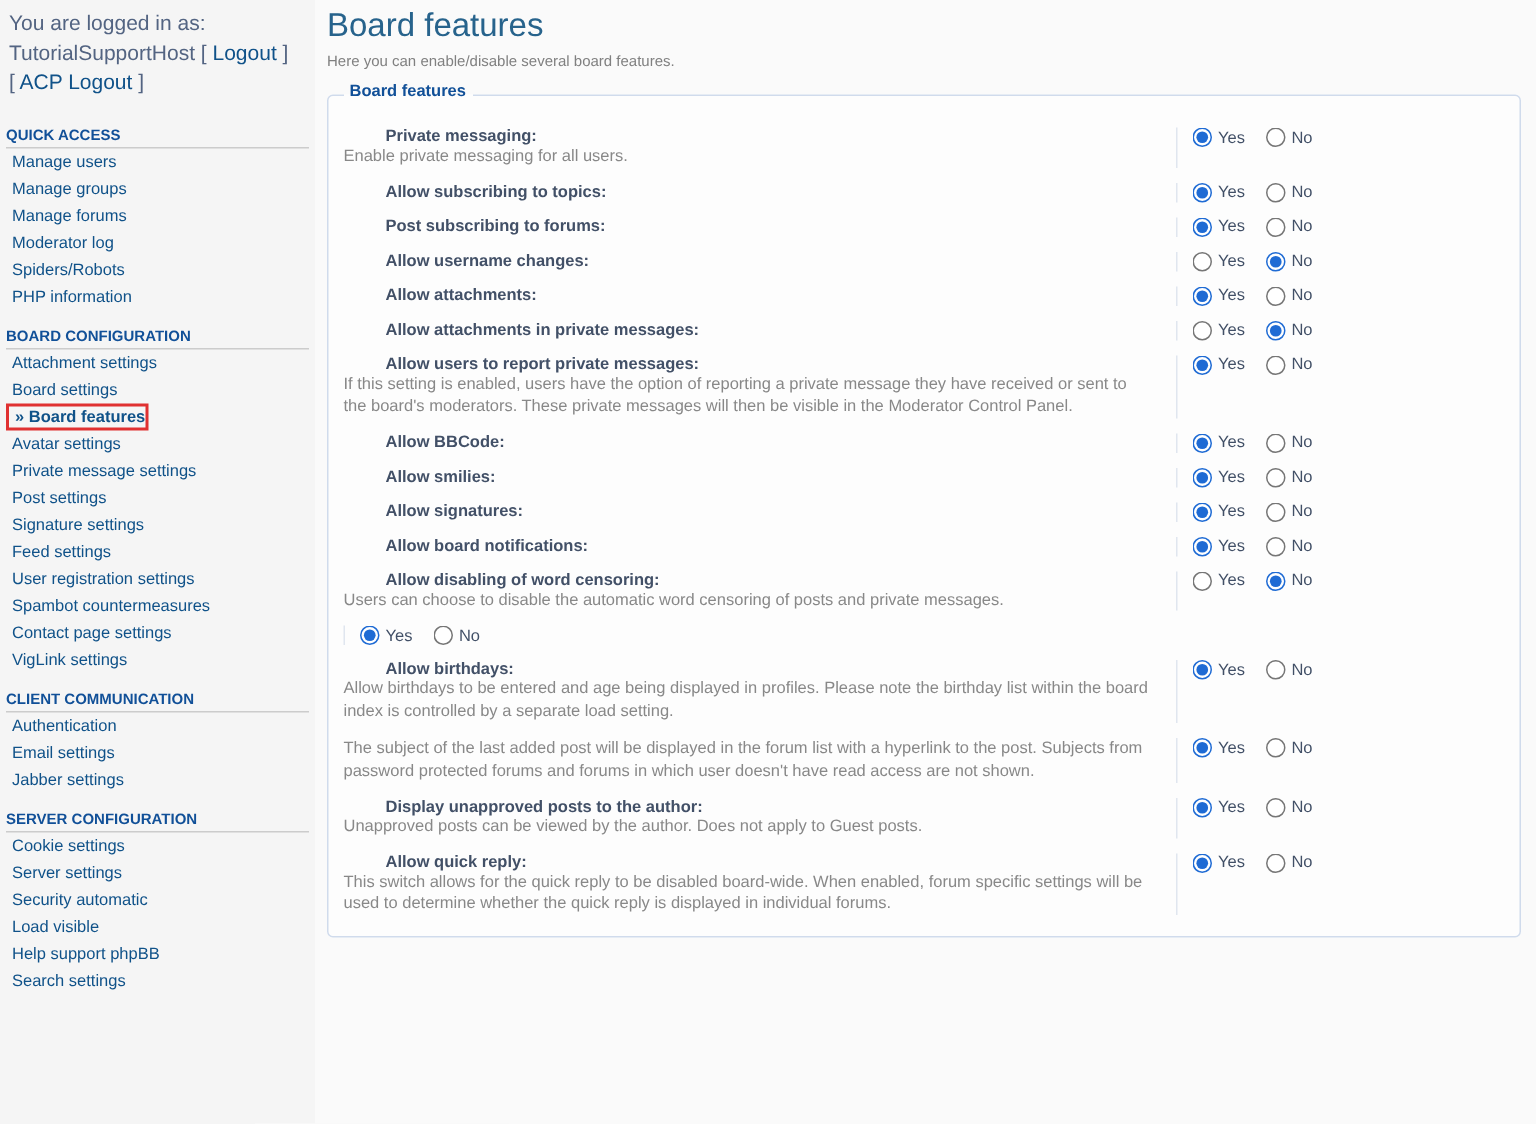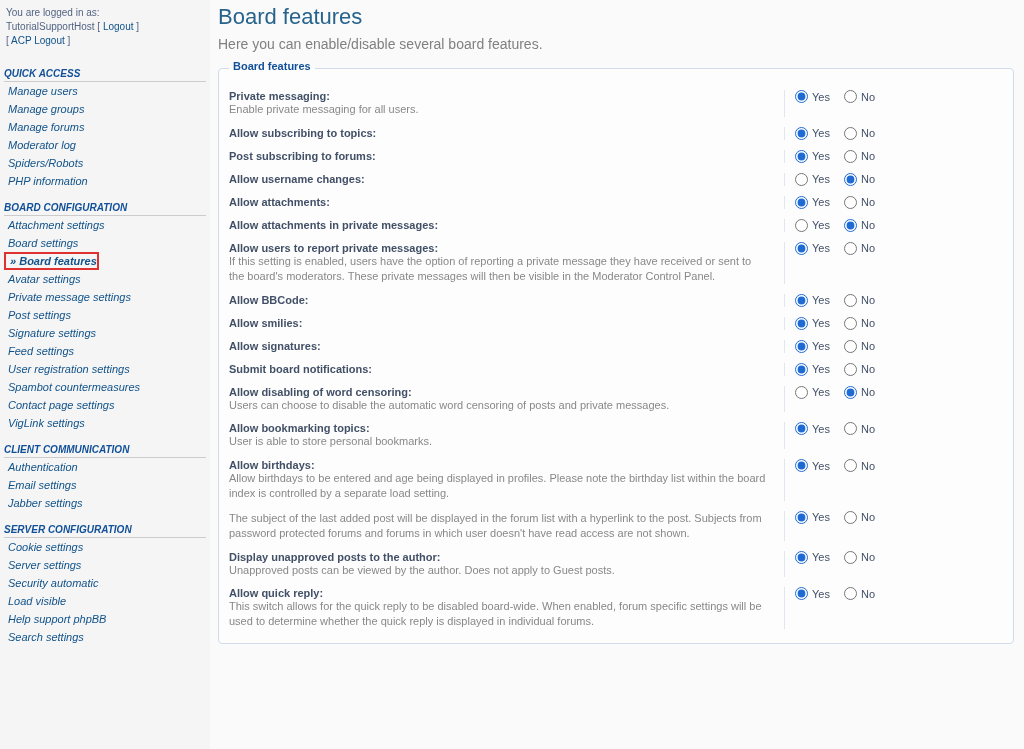--- a/index.html
+++ b/index.html
@@ -15,26 +15,25 @@
   }
   a { color: #105289; text-decoration: none; cursor: pointer; }
 
   
   .sidebar {
     width: 210px;
     padding: 6px 4px 10px 4px;
     background: #f5f5f5;
     flex: 0 0 210px;
   }
-  .login-block { font-size: 10px; color: #536482; padding: 0 2px 8px 2px; line-height: 1.4; }
+  .login-block { font-size: 14px; color: #536482; padding: 0 2px 8px 2px; line-height: 1.4; }
   .login-block .brk { color: #536482; }
 
   .side-section {
     margin-top: 6px;
-    font-style: italic;
   }
   .side-heading {
     font-size: 10px;
     font-weight: bold;
     color: #115098;
     padding: 6px 0 2px 0;
     border-bottom: 1px solid #ccc;
     text-transform: uppercase;
   }
   .side-list { list-style: none; }
@@ -49,42 +48,42 @@
   .side-list li.active .arrow { color: #105289; font-weight: bold; }
 
   
   .main {
     flex: 1;
     padding: 4px 10px 10px 8px;
     background: #fafafa;
     overflow: hidden;
   }
   h1.title { font-family: "Trebuchet MS", Arial; color: #27638C; font-size: 22px; font-weight: normal; }
-  .subtitle { color: #808080; font-size: 14px; margin: 6px 0 10px 0; }
+  .subtitle { color: #808080; font-size: 10px; margin: 6px 0 10px 0; }
 
   fieldset {
     border: 1px solid #d0dbec;
     background: #fdfdfd;
     border-radius: 4px;
     padding: 12px 10px 8px 10px;
     position: relative;
   }
   legend {
     color: #115098;
     font-weight: bold;
     font-size: 11px;
     padding: 0 4px;
     position: relative;
     top: -2px;
   }
 
   .row { display: flex; padding: 4px 0 6px 0; }
   .row + .row { }
   .lbl { flex: 0 0 555px; padding-right: 16px; }
-  .lbl .lbl-title { font-weight: bold; color: #425067; font-size: 11px; }
+  .lbl .lbl-title { font-weight: bold; color: #425067; font-size: 11px; margin-left: 28px; }
   .lbl .lbl-desc { color: #888; font-size: 11px; line-height: 1.35; }
 
   .ctl { flex: 1; display: flex; align-items: flex-start; gap: 14px; border-left: 1px solid #e0e6ef; padding-left: 10px; position: relative; }
   .radio-pair { display: flex; align-items: center; gap: 4px; font-size: 11px; color: #425067; }
   .radio-pair input[type=radio] { accent-color: #1f6bd4; }
 
   .submit-extra {
     font-family: "Lucida Grande", Arial;
     font-size: 10px;
     padding: 2px 6px;
@@ -319,21 +318,21 @@
               </label>
               <label class="radio-pair">
                 <input type="radio" name="opt9" style="">
                 <span>No</span>
               </label>
             </div>
           </div>
         </div>
         <div class="row">
           <div class="lbl">
-            <div class="lbl-title">Submit board notifications:</div>
+            <div class="lbl-title">Allow board notifications:</div>
           </div>
           <div class="ctl">
             <div style="display: flex; gap: 14px;">
               <label class="radio-pair">
                 <input type="radio" name="opt10" checked="" style="">
                 <span>Yes</span>
               </label>
               <label class="radio-pair">
                 <input type="radio" name="opt10" style="">
                 <span>No</span>
@@ -353,24 +352,20 @@
                 <span>Yes</span>
               </label>
               <label class="radio-pair">
                 <input type="radio" name="opt11" checked="" style="">
                 <span>No</span>
               </label>
             </div>
           </div>
         </div>
         <div class="row">
-          <div class="lbl">
-            <div class="lbl-title">Allow bookmarking topics:</div>
-            <div class="lbl-desc">User is able to store personal bookmarks.</div>
-          </div>
           <div class="ctl">
             <div style="display: flex; gap: 14px;">
               <label class="radio-pair">
                 <input type="radio" name="opt12" checked="" style="">
                 <span>Yes</span>
               </label>
               <label class="radio-pair">
                 <input type="radio" name="opt12" style="">
                 <span>No</span>
               </label>

